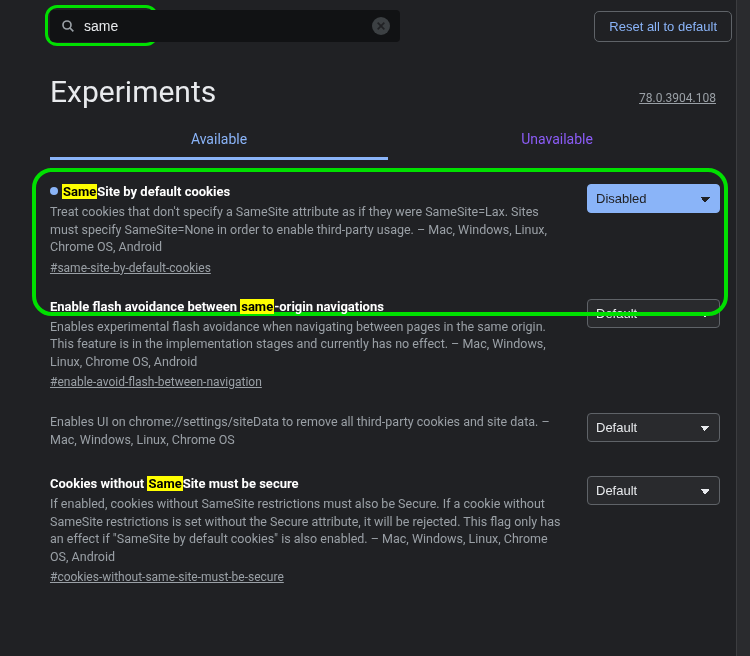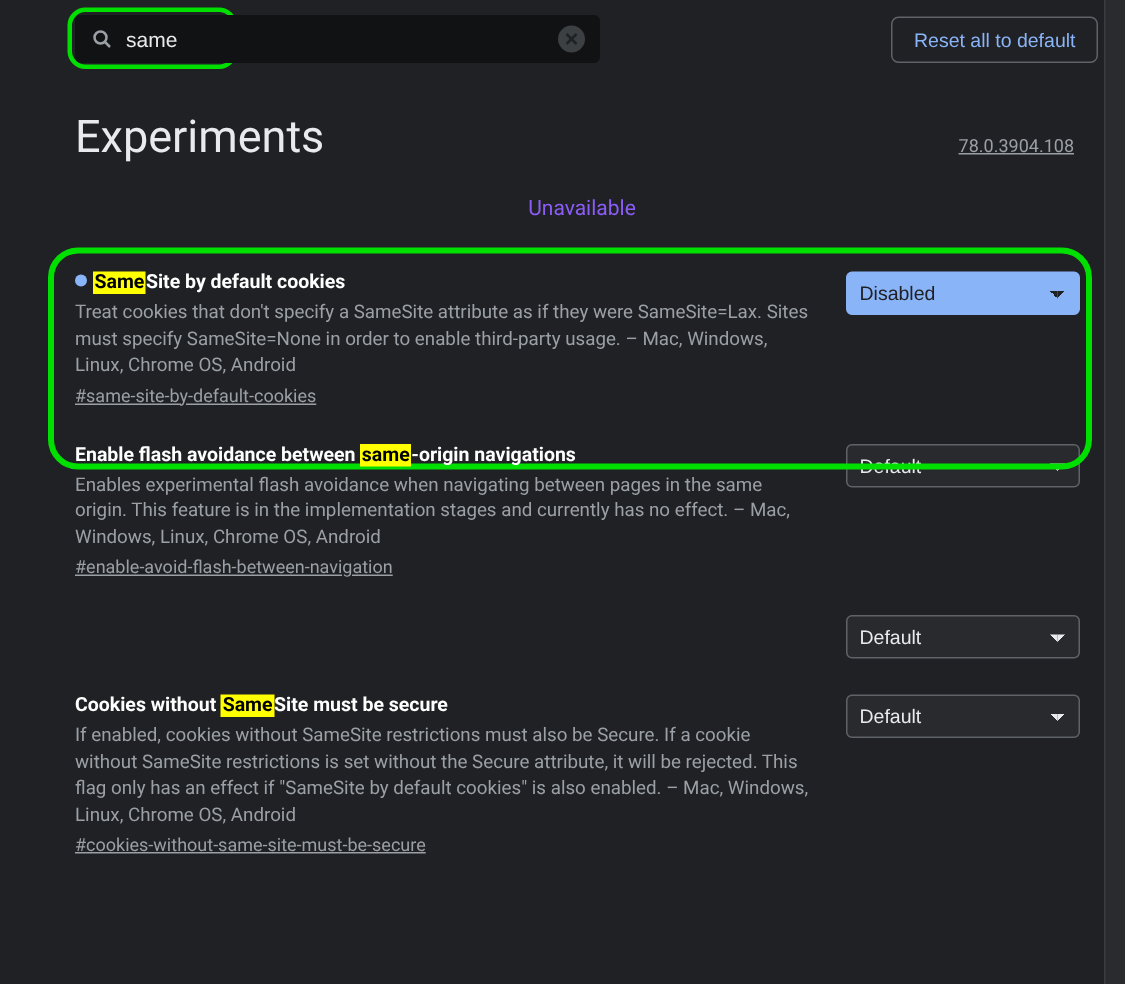--- a/index.html
+++ b/index.html
@@ -142,21 +142,21 @@
     color: #9aa0a6;
     font-size: 12px;
     text-decoration: underline;
     cursor: pointer;
   }
   .hl {
     background: #ffff00;
     color: #000;
     padding: 0 1px;
   }
-  .select-wrap { width: 156px; }
+  .select-wrap { width: 133px; }
   select {
     width: 100%;
     padding: 6px 8px;
     font-size: 13px;
     border-radius: 4px;
     border: 1px solid #5f6368;
     background: #292a2d;
     color: #e8eaed;
     cursor: pointer;
     appearance: none;
@@ -215,35 +215,36 @@
   <button class="reset-btn">Reset all to default</button>
 </div>
 
 <div class="content">
   <div class="head-row">
     <h1>Experiments</h1>
     <span class="version">78.0.3904.108</span>
   </div>
 
   <div class="tabs">
+    <div class="tab active">Available</div>
     <div class="tab">Unavailable</div>
   </div>
 
   <div class="flags" id="flags">
       <div class="ring-flag"></div>
       <div class="flag">
         <div class="flag-body"><div class="flag-title"><span class="bullet"></span><span></span><span class="hl">Same</span><span>Site by default cookies</span></div><div class="flag-desc">Treat cookies that don't specify a SameSite attribute as if they were SameSite=Lax. Sites must specify SameSite=None in order to enable third-party usage. – Mac, Windows, Linux, Chrome OS, Android</div><a class="flag-hash">#same-site-by-default-cookies</a></div>
         <div class="select-wrap"><select class="primary"><option>Default</option><option>Enabled</option><option selected="">Disabled</option></select></div>
       </div>
       <div class="flag">
         <div class="flag-body"><div class="flag-title"><span>Enable flash avoidance between </span><span class="hl">same</span><span>-origin navigations</span></div><div class="flag-desc">Enables experimental flash avoidance when navigating between pages in the same origin. This feature is in the implementation stages and currently has no effect. – Mac, Windows, Linux, Chrome OS, Android</div><a class="flag-hash">#enable-avoid-flash-between-navigation</a></div>
         <div class="select-wrap"><select><option>Default</option><option>Enabled</option><option>Disabled</option></select></div>
       </div>
       <div class="flag">
-        <div class="flag-body"></div>
+        <div class="flag-body"><div class="flag-desc">Enables UI on chrome://settings/siteData to remove all third-party cookies and site data. – Mac, Windows, Linux, Chrome OS</div></div>
         <div class="select-wrap"><select><option>Default</option><option>Enabled</option><option>Disabled</option></select></div>
       </div>
       <div class="flag">
         <div class="flag-body"><div class="flag-title"><span>Cookies without </span><span class="hl">Same</span><span>Site must be secure</span></div><div class="flag-desc">If enabled, cookies without SameSite restrictions must also be Secure. If a cookie without SameSite restrictions is set without the Secure attribute, it will be rejected. This flag only has an effect if "SameSite by default cookies" is also enabled. – Mac, Windows, Linux, Chrome OS, Android</div><a class="flag-hash">#cookies-without-same-site-must-be-secure</a></div>
         <div class="select-wrap"><select><option>Default</option><option>Enabled</option><option>Disabled</option></select></div>
       </div>
     </div>
 </div>
 
 <div class="scroll-edge"></div>

